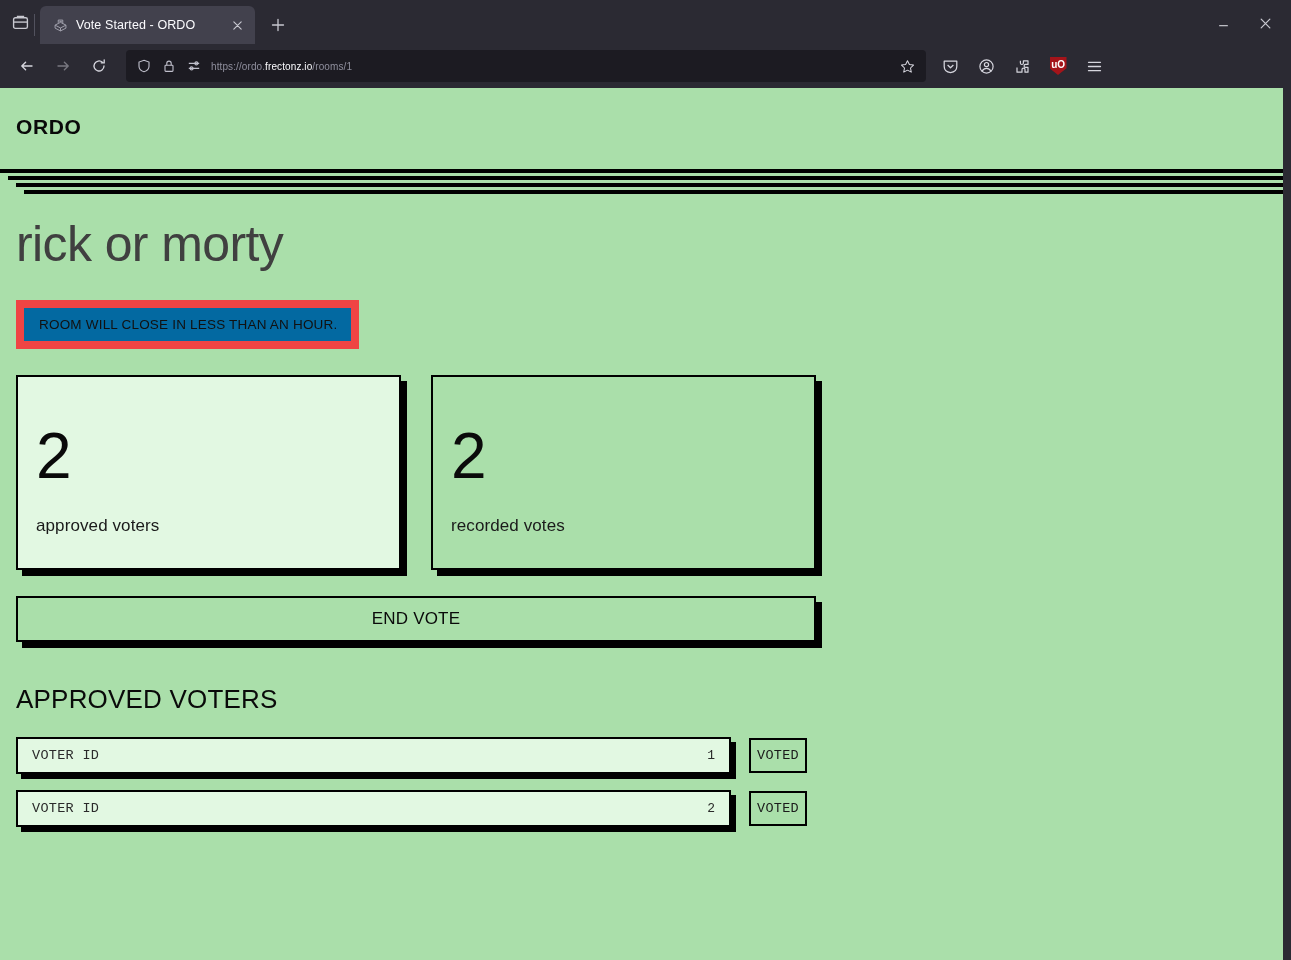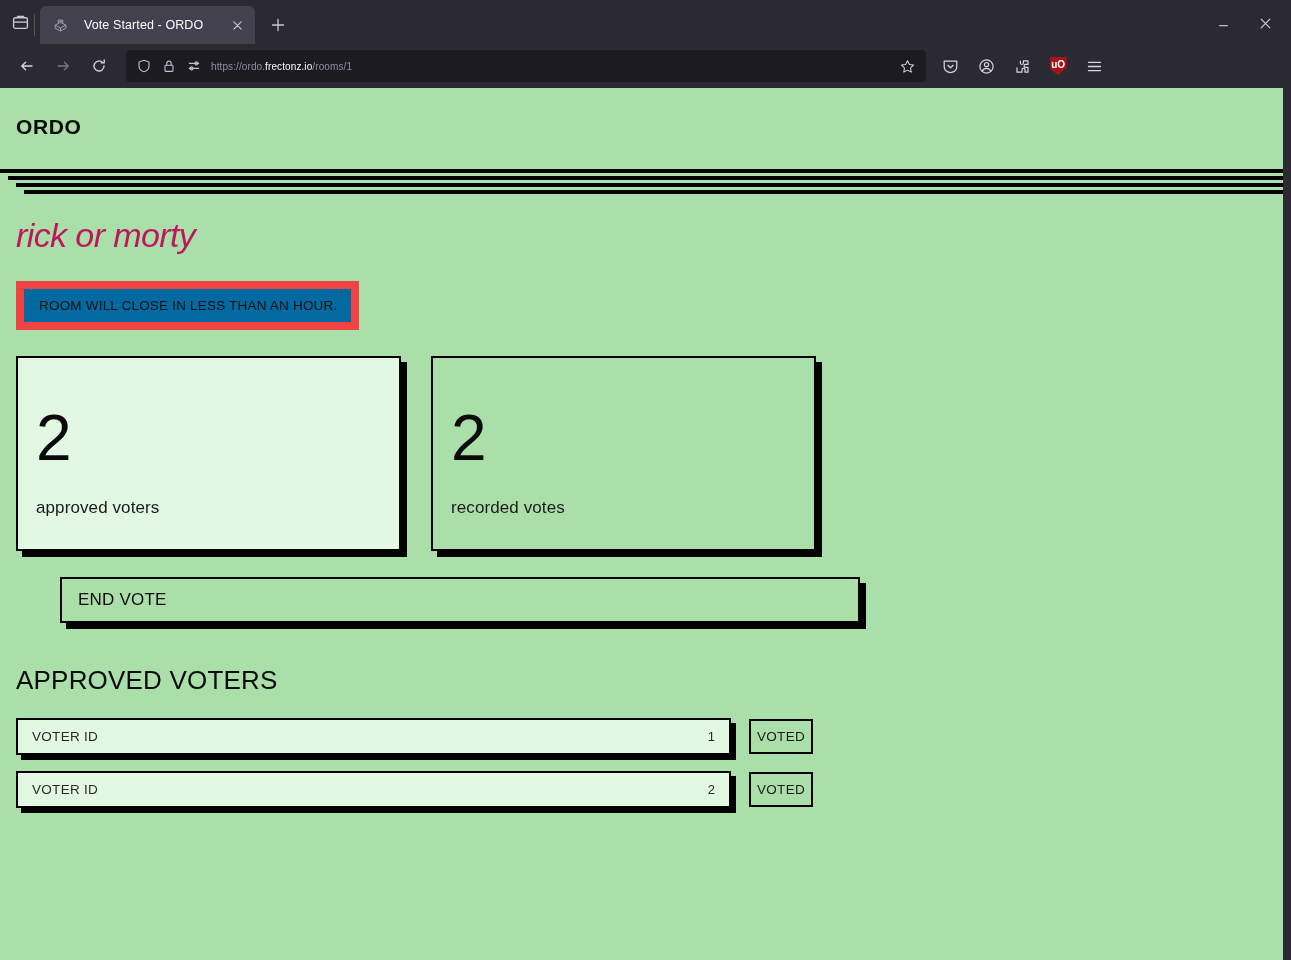--- a/index.html
+++ b/index.html
@@ -70,21 +70,20 @@
   .tab-favicon svg { width: 15px; height: 15px; }
 
   .tab-title {
     color: #fbfbfe;
     font-size: 12.5px;
     white-space: nowrap;
     overflow: hidden;
     text-overflow: ellipsis;
     flex: 1 1 auto;
     letter-spacing: .1px;
-    margin-left: 8px;
   }
 
   .tab-close {
     width: 20px; height: 20px;
     display: flex; align-items: center; justify-content: center;
     border-radius: 4px;
     flex: 0 0 auto;
   }
   .tab-close svg { width: 11px; height: 11px; }
 
@@ -231,26 +230,25 @@
   .deco-bar.b1 { margin-left: 0px;  width: 100%; }
   .deco-bar.b2 { margin-left: 8px;  width: calc(100% - 8px); }
   .deco-bar.b3 { margin-left: 16px; width: calc(100% - 16px); }
   .deco-bar.b4 { margin-left: 24px; width: calc(100% - 24px); margin-bottom: 0; }
 
   .content {
     padding: 22px 16px 0 16px;
   }
 
   .room-title {
-    font-size: 34px;
+    font-size: 50px;
     font-weight: 500;
-    color: #be185d;
+    color: #404040;
     letter-spacing: -0.6px;
     line-height: 1.15;
-    font-style: italic;
   }
 
   .notice-badge {
     display: inline-block;
     margin-top: 26px;
     background: #0369a1;
     border: 8px solid #ef4444;
     padding: 9px 14px 9px 15px;
     font-size: 13.5px;
     letter-spacing: 0.2px;
@@ -292,30 +290,29 @@
     letter-spacing: 0.1px;
   }
 
   .end-vote-btn {
     display: block;
     width: 800px;
     margin-top: 26px;
     background: #aadfaa;
     border: 2px solid #000;
     box-shadow: 6px 6px 0 0 #000;
-    text-align: left;
+    text-align: center;
     padding: 11px 16px;
     font-size: 17px;
     font-weight: 500;
     letter-spacing: 0.2px;
     color: #0a0a0a;
     font-family: "Liberation Sans", sans-serif;
     text-transform: uppercase;
     cursor: pointer;
-    margin-left: 44px;
   }
 
   .section-title {
     margin-top: 42px;
     font-size: 26px;
     font-weight: 500;
     letter-spacing: 0.2px;
     color: #0a0a0a;
     text-transform: uppercase;
   }
@@ -324,20 +321,21 @@
     margin-top: 22px;
     display: flex;
     flex-direction: column;
     gap: 16px;
   }
 
   .voter-row {
     display: flex;
     align-items: center;
     gap: 18px;
+    font-family: Liberation Mono, monospace;
   }
 
   .voter-field {
     width: 715px;
     background: #e2f8e2;
     border: 2px solid #000;
     box-shadow: 5px 5px 0 0 #000;
     padding: 9px 14px;
     display: flex;
     align-items: center;

